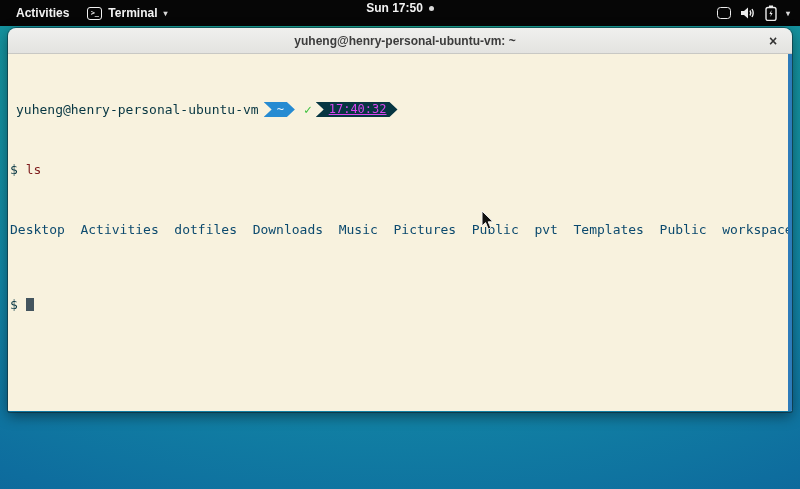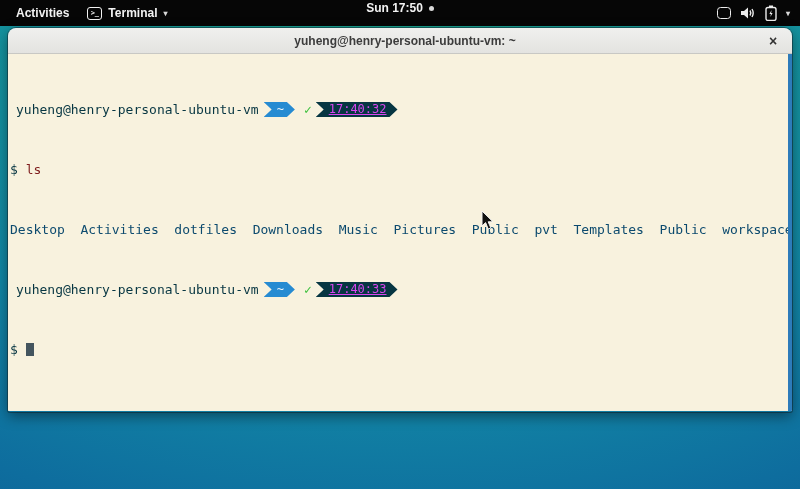--- a/index.html
+++ b/index.html
@@ -127,21 +127,20 @@
   </div>
 
   <div class="term">
 
     <span class="row prompt-row"><span>yuheng@henry-personal-ubuntu-vm</span><span class="pl-seg pl-path">~</span><span class="pl-check">✓</span><span class="pl-seg pl-time">17:40:32</span></span>
 
     <span class="row"><span>$</span><span> </span><span class="cmd">ls</span></span>
 
     <span class="row"><span class="dir">Desktop</span><span class="dir">Activities</span><span class="dir">dotfiles</span><span class="dir">Downloads</span><span class="dir">Music</span><span class="dir">Pictures</span><span class="dir">Public</span><span class="dir">pvt</span><span class="dir">Templates</span><span class="dir">Public</span><span class="dir">workspace</span></span>
 
-    <span class="row prompt-row"><span>yuheng@henry-personal-ubuntu-vm</span><span class="pl-seg pl-path">~</span><span class="pl-check">✓</span><span class="pl-seg pl-time">17:40:33</span></span>
 
     <span class="row"><span>$</span><span> </span><span class="cursor-block"></span></span>
 
     <div class="scrollbar"></div>
   </div>
 </div>
 
 <svg class="mouse-pointer" viewBox="0 0 14 20">
   <polygon points="1,0 1,15 4.6,11.6 7.2,18 9.8,16.9 7.2,10.8 12,10.8" fill="#111" stroke="#f5f5f5" stroke-width="1"></polygon>
 </svg>

